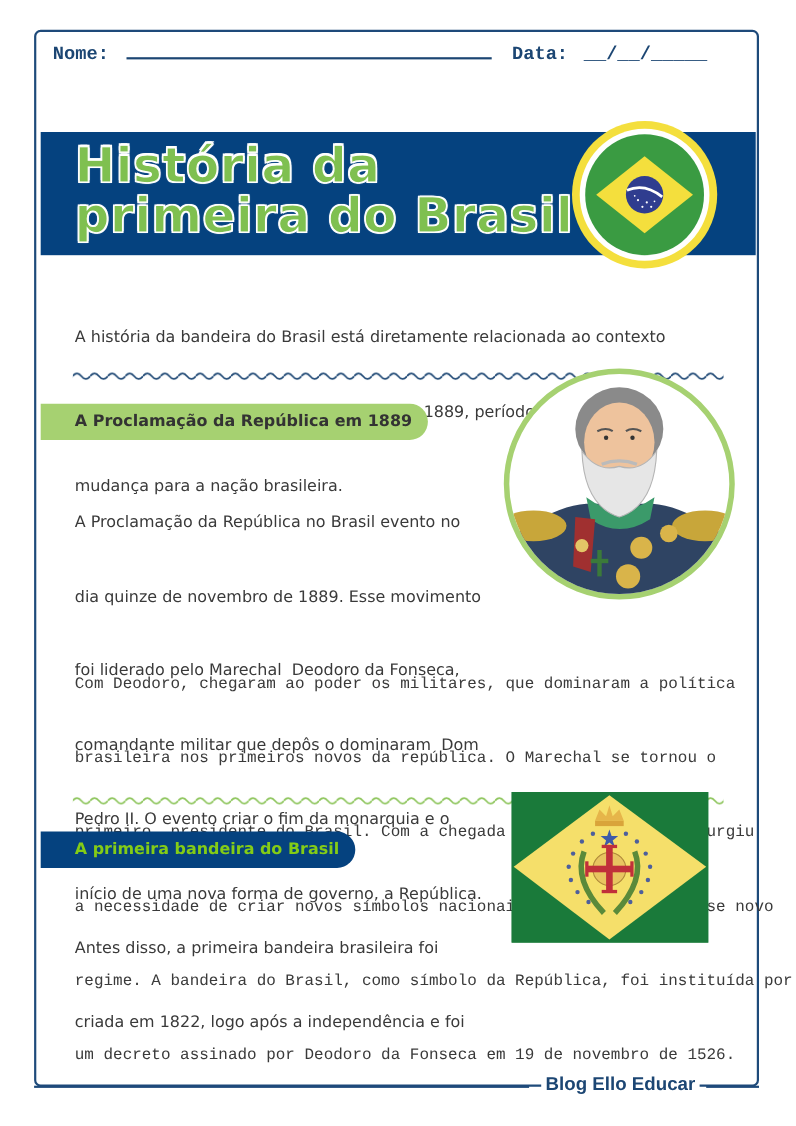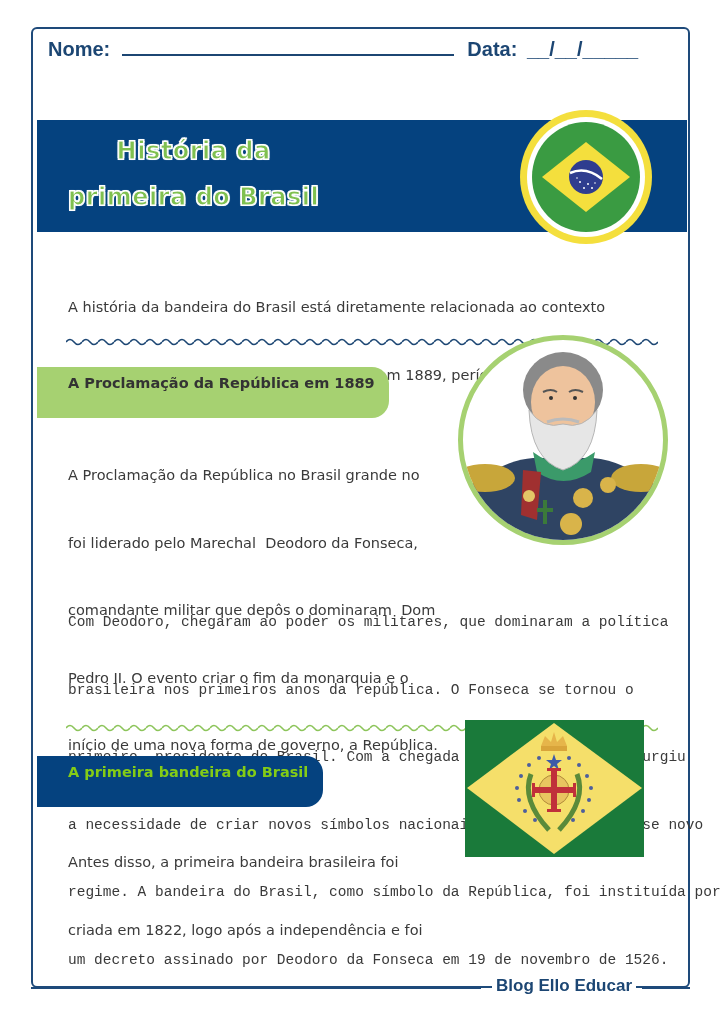--- a/index.html
+++ b/index.html
@@ -1,27 +1,27 @@
 <!DOCTYPE html>
 <html><head>
 <meta charset="utf-8">
 <style>
   html, body { margin:0; padding:0; }
   body { width:724px; height:1024px; background:#ffffff; position:relative; overflow:hidden; font-family:"DejaVu Sans", sans-serif; color:#333; }
   .frame { position:absolute; left:31px; top:27px; width:659px; height:961px; border:2px solid #1e4a7a; border-radius:6px; box-sizing:border-box; }
-  .name-row { position:absolute; left:48px; top:38px; font-family:Liberation Sans, sans-serif; font-weight:bold; font-size:20px; color:#1c4673; white-space:nowrap; }
+  .name-row { position:absolute; left:48px; top:38px; font-family:Liberation Mono, monospace; font-weight:bold; font-size:17px; color:#1c4673; white-space:nowrap; }
   .name-row .line { display:inline-block; border-bottom:2px solid #1c4673; vertical-align:baseline; height:14px; }
   .band { position:absolute; left:37px; top:120px; width:650px; height:112px; background:#05427f; }
-  .title { position:absolute; left:68px; top:128px; font-family:"DejaVu Sans", sans-serif; font-weight:bold; font-size:24px; line-height:46px; color:#7fc050; -webkit-text-stroke:1px #ffffff; text-shadow:0 0 2px #fff, 1px 1px 0 #fff, -1px -1px 0 #fff, 1px -1px 0 #fff, -1px 1px 0 #fff; letter-spacing:0.5px;text-align:center; }
+  .title { position:absolute; left:68px; top:128px; font-family:"DejaVu Sans", sans-serif; font-weight:bold; font-size:44px; line-height:46px; color:#7fc050; -webkit-text-stroke:1px #ffffff; text-shadow:0 0 2px #fff, 1px 1px 0 #fff, -1px -1px 0 #fff, 1px -1px 0 #fff, -1px 1px 0 #fff; letter-spacing:0.5px; }
   .flag-circle { position:absolute; left:520px; top:110px; width:132px; height:134px; border-radius:50%; background:#f4df3d; }
   .flag-circle .inner-white { position:absolute; left:7px; top:7px; right:7px; bottom:7px; border-radius:50%; background:#fff; }
   .flag-circle .inner-green { position:absolute; left:12px; top:12px; right:12px; bottom:12px; border-radius:50%; background:#3a9b42; overflow:hidden; }
   .para { position:absolute; font-family:"DejaVu Sans", sans-serif; font-size:14.5px; line-height:22.5px; color:#3a3a3a; white-space:pre; }
   .wave { position:absolute; }
-  .pill { position:absolute; left:37px; height:51px; border-radius:0 17px 17px 0; font-family:"DejaVu Sans", sans-serif; font-weight:bold; font-size:14.5px; line-height:33px; padding-left:31px; box-sizing:border-box; }
+  .pill { position:absolute; left:37px; height:33px; border-radius:0 17px 17px 0; font-family:"DejaVu Sans", sans-serif; font-weight:bold; font-size:14.5px; line-height:33px; padding-left:31px; box-sizing:border-box; }
   .pill-green { top:367px; width:352px; background:#a6d171; color:#333; }
   .pill-blue { top:756px; width:286px; background:#05427f; color:#84cc16; }
   .portrait { position:absolute; left:458px; top:335px; width:210px; height:210px; border-radius:50%; border:5px solid #a6d171; box-sizing:border-box; background:#fff; overflow:hidden; }
   .imperial-flag { position:absolute; left:465px; top:720px; width:179px; height:137px; background:#1a7a3a; overflow:hidden; }
   .footer { position:absolute; left:0; top:972px; width:668px; height:36px; }
   .footer .fline-l { position:absolute; left:31px; top:15px; width:450px; height:2px; background:#1e4a7a; }
   .footer .fline-r { position:absolute; left:642px; top:15px; width:48px; height:2px; background:#1e4a7a; }
   .footer .brand { position:absolute; left:492px; top:4px; font-family:"Liberation Sans", sans-serif; font-weight:bold; font-size:17px; color:#1c4673; background:#fff; padding:0 4px; }
 </style>
 </head>
@@ -52,23 +52,24 @@
       <circle cx="48" cy="60" r="1" fill="#fff"></circle>
         <circle cx="56" cy="62" r="1" fill="#fff"></circle>
       <circle cx="60" cy="66" r="1" fill="#fff"></circle>
         <circle cx="52" cy="66" r="1" fill="#fff"></circle>
       <circle cx="45" cy="56" r="0.8" fill="#fff"></circle>
         <circle cx="63" cy="61" r="0.8" fill="#fff"></circle>
     </svg>
   </div>
 </div>
 
-<div class="para" style="left:68px;top:251px;text-align:center;">
+<div class="para" style="left:68px;top:251px;">
   <div>A história da bandeira do Brasil está diretamente relacionada ao contexto</div>
   <div>histórico da Proclamação da República, em 1889, período de grande</div>
+  <div>mudança para a nação brasileira.</div>
 </div>
 
 <svg class="wave" style="left:66px;top:335px;" width="592" height="14" viewBox="0 0 592 14">
   <defs>
     <pattern id="wv1" x="0" y="0" width="16" height="14" patternUnits="userSpaceOnUse">
       <path d="M0,7 Q4,2 8,7 T16,7" stroke="#1c4673" stroke-width="1.6" fill="none"></path>
     </pattern>
   </defs>
   <rect x="0" y="0" width="592" height="14" fill="url(#wv1)"></rect>
 </svg>
@@ -104,30 +105,31 @@
     <path d="M106,52 Q112,48 120,52" stroke="#555" stroke-width="2" fill="none"></path>
     <circle cx="88" cy="58" r="2" fill="#333"></circle>
     <circle cx="112" cy="58" r="2" fill="#333"></circle>
 
     <path d="M66,70 Q68,120 100,130 Q132,120 134,70 Q120,90 100,84 Q80,90 66,70 Z" fill="#e6e6e6" stroke="#b5b5b5" stroke-width="1"></path>
     <path d="M84,82 Q100,76 116,82" stroke="#bbb" stroke-width="3" fill="none"></path>
   </svg>
 </div>
 
 <div class="para" style="left:68px;top:419px;">
-  <div>A Proclamação da República no Brasil grande no</div>
+  <div>A Proclamação da República no Brasil evento no</div>
+  <div>dia quinze de novembro de 1889. Esse movimento</div>
   <div>foi liderado pelo Marechal  Deodoro da Fonseca,</div>
   <div>comandante militar que depôs o dominaram  Dom</div>
   <div>Pedro II. O evento criar o fim da monarquia e o</div>
   <div>início de uma nova forma de governo, a República.</div>
 </div>
 
 <div class="para" style="left:68px;top:566px;font-family:Liberation Mono, monospace;">
   <div>Com Deodoro, chegaram ao poder os militares, que dominaram a política</div>
-  <div>brasileira nos primeiros anos da república. O Fonseca se tornou o</div>
+  <div>brasileira nos primeiros novos da república. O Marechal se tornou o</div>
   <div>primeiro  presidente do Brasil. Com a chegada da nova república, surgiu</div>
   <div>a necessidade de criar novos símbolos nacionais que refletissem esse novo</div>
   <div>regime. A bandeira do Brasil, como símbolo da República, foi instituída por</div>
   <div>um decreto assinado por Deodoro da Fonseca em 19 de novembro de 1526.</div>
 </div>
 
 <svg class="wave" style="left:66px;top:721px;" width="592" height="14" viewBox="0 0 592 14">
   <defs>
     <pattern id="wv2" x="0" y="0" width="16" height="14" patternUnits="userSpaceOnUse">
       <path d="M0,7 Q4,2 8,7 T16,7" stroke="#8cc45a" stroke-width="1.6" fill="none"></path>

